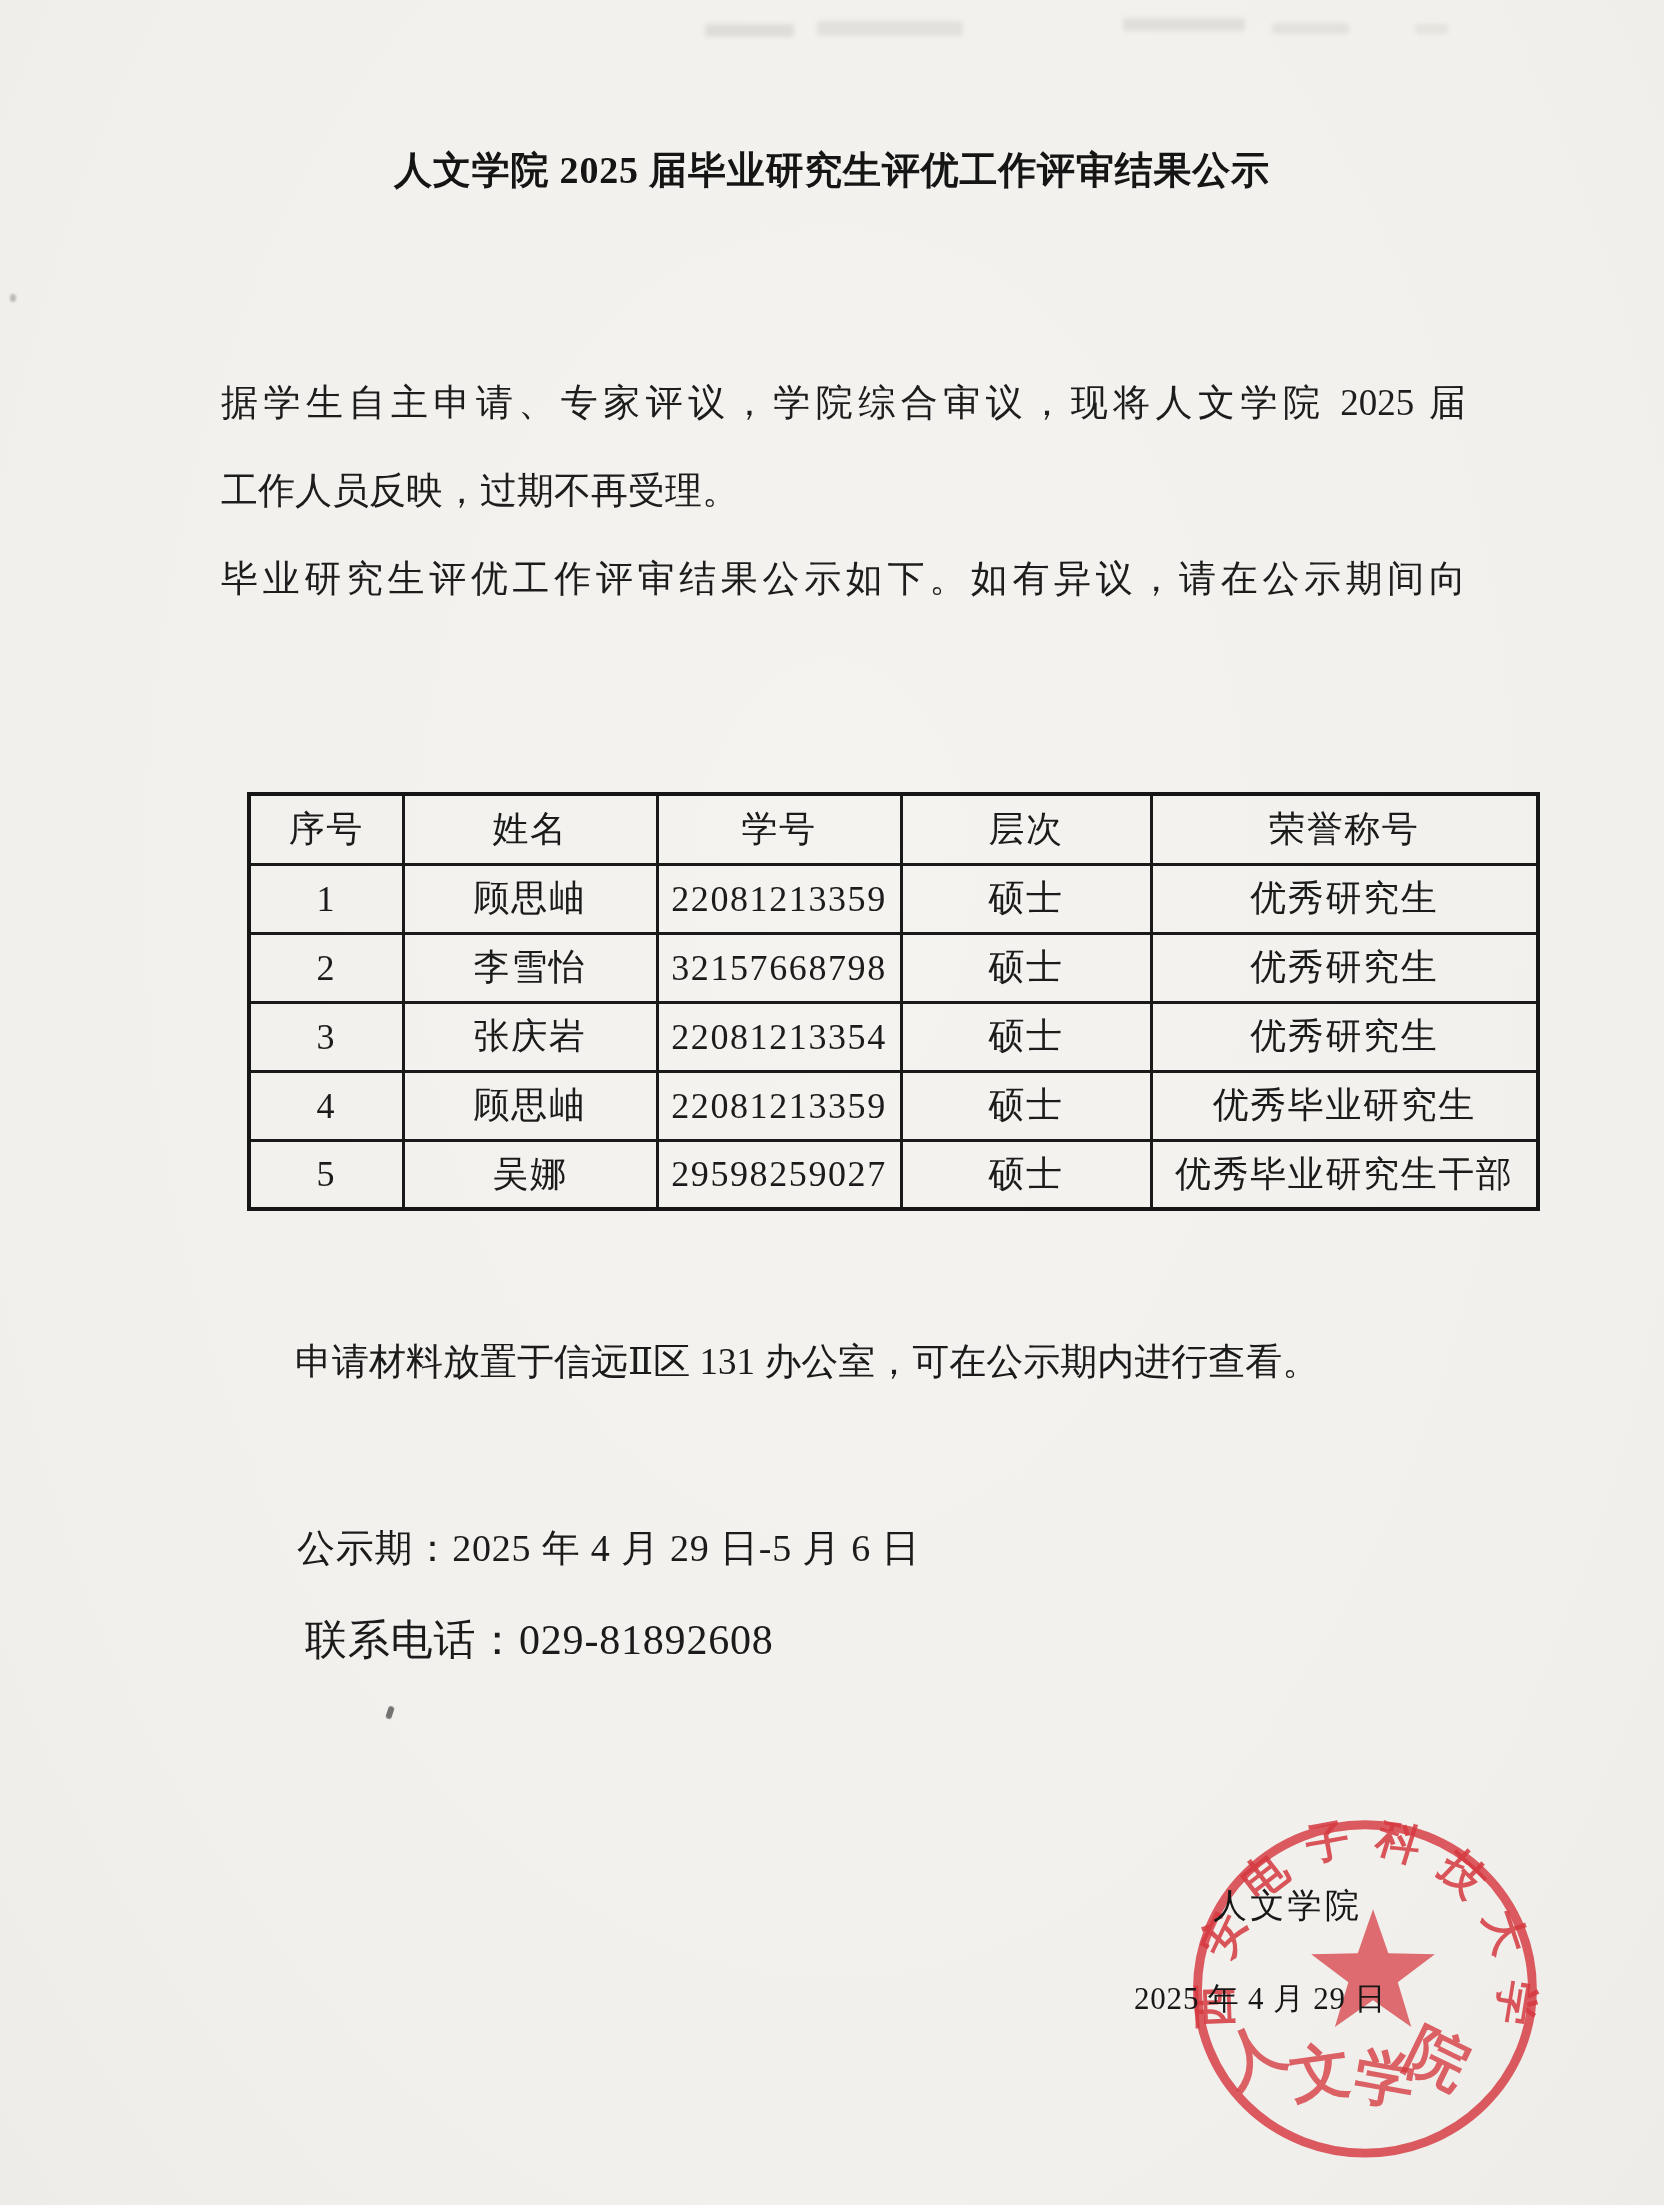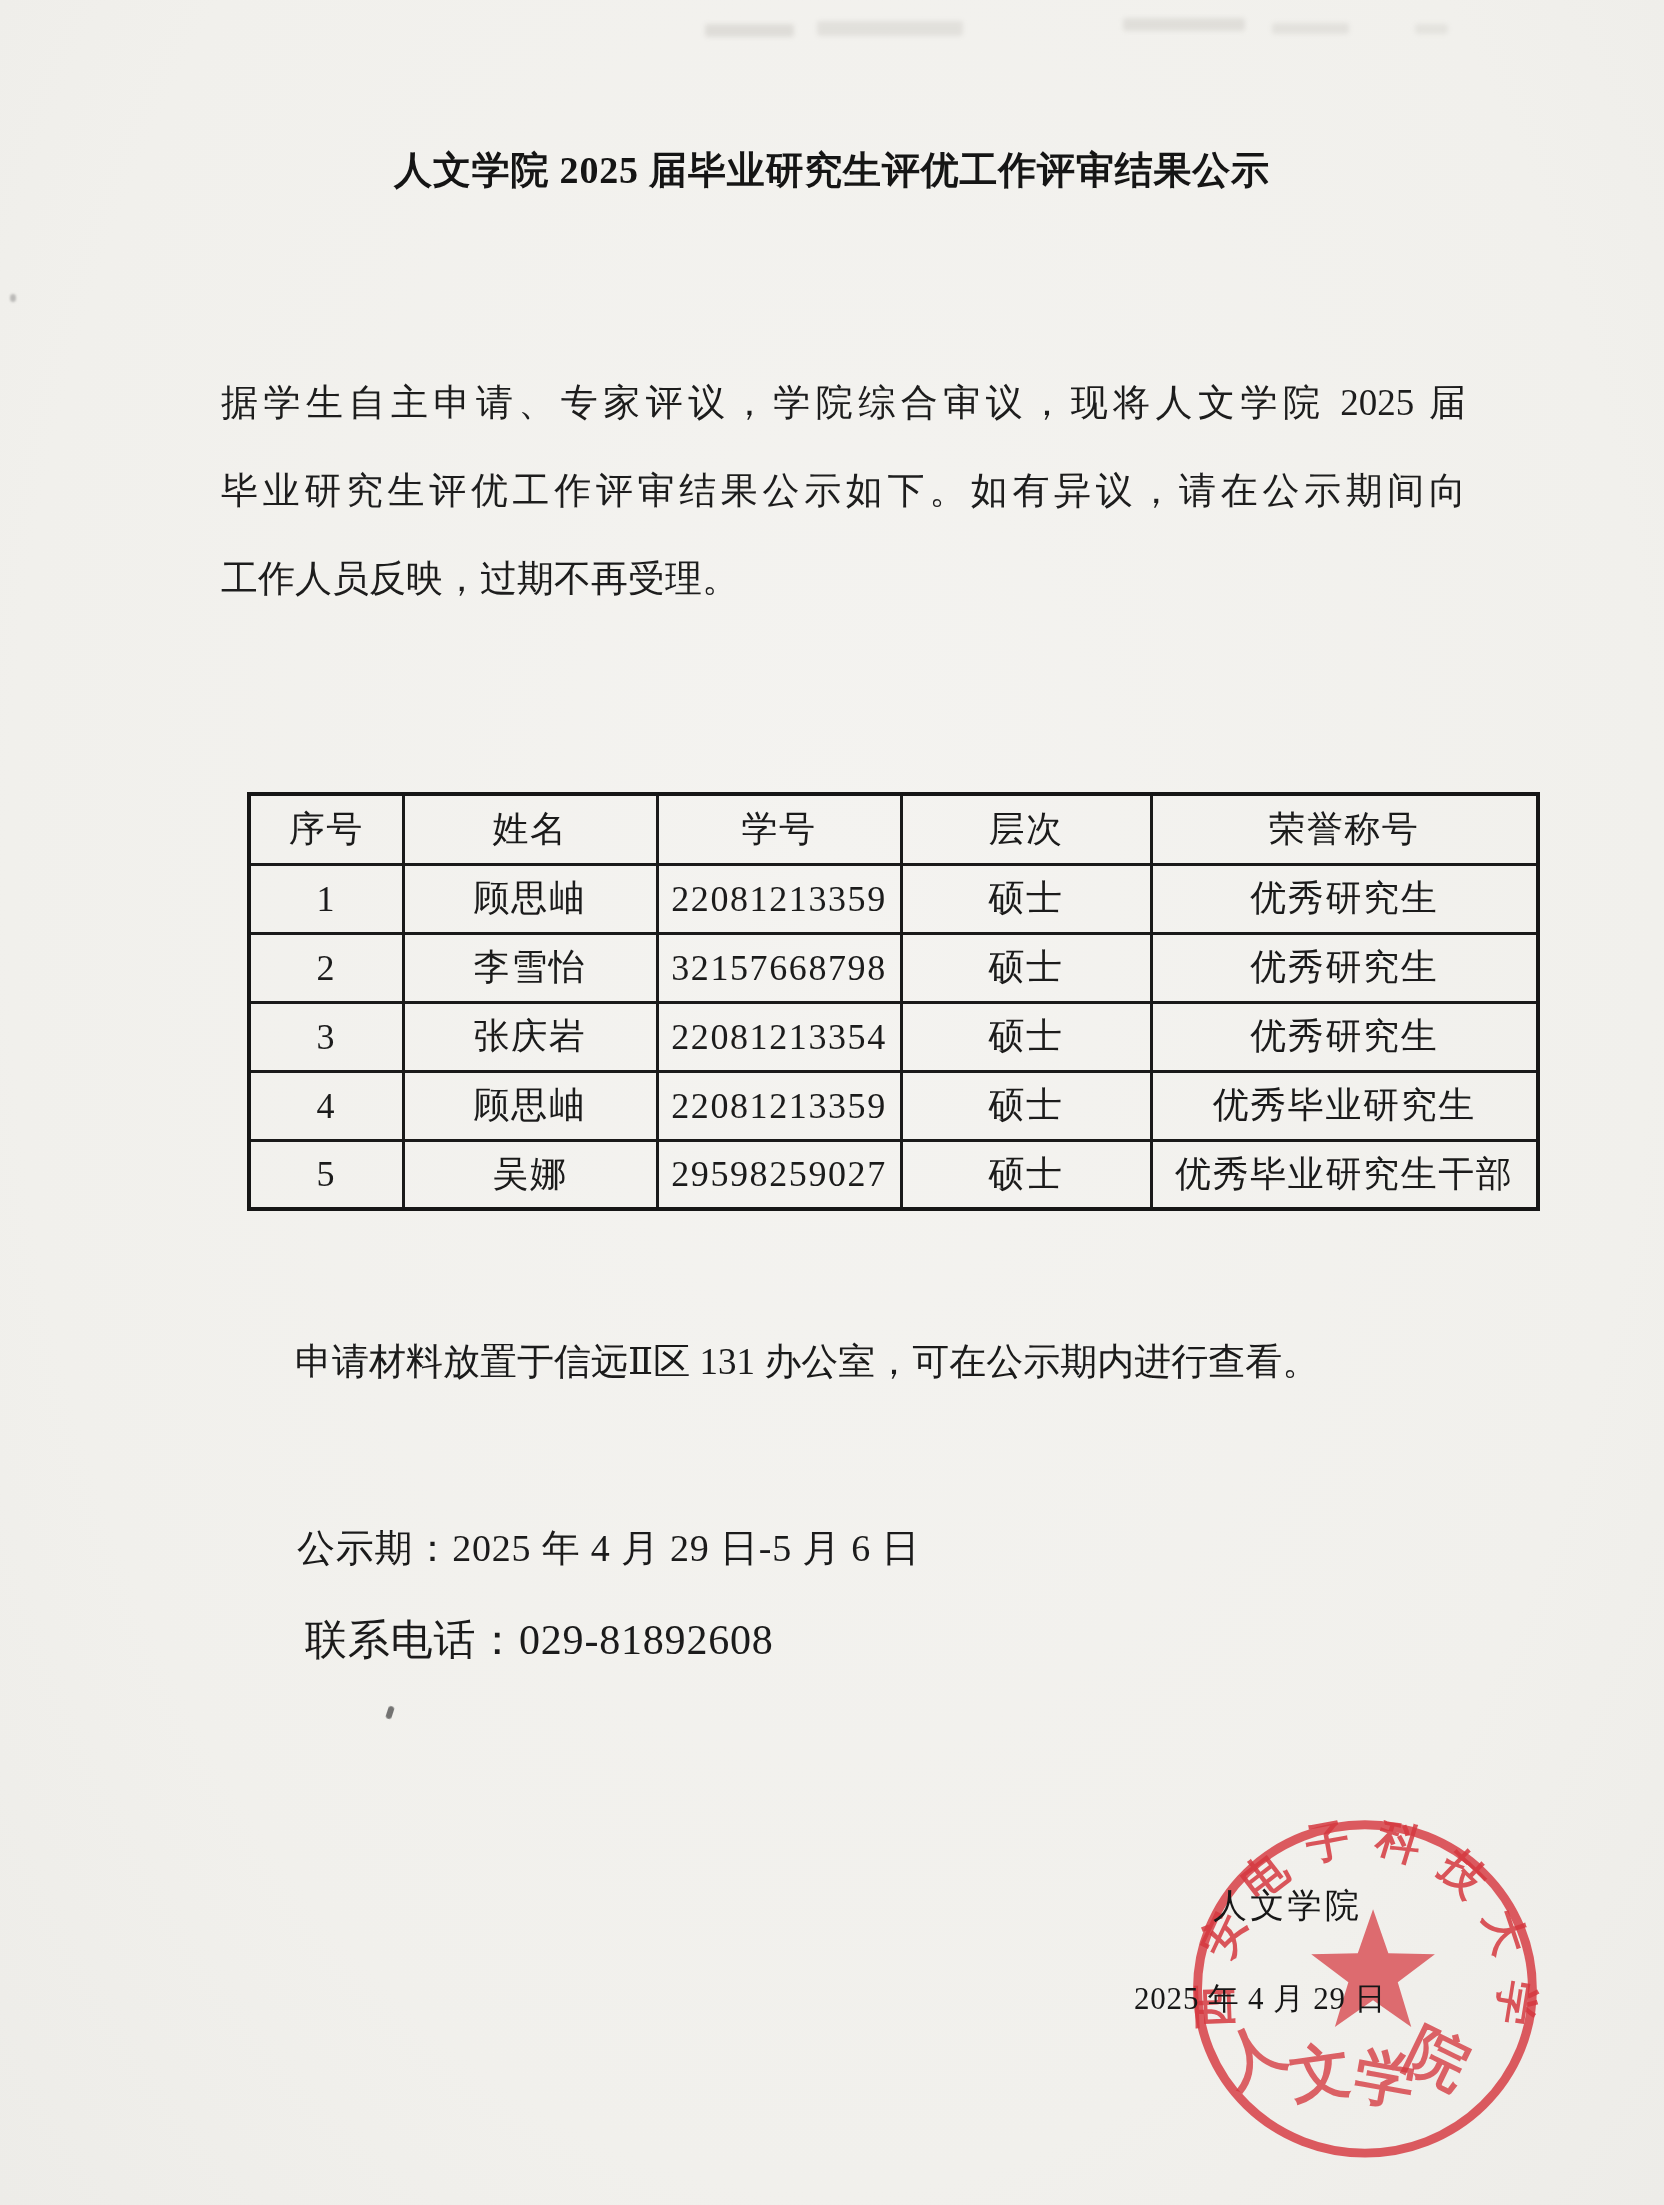--- a/index.html
+++ b/index.html
@@ -93,22 +93,22 @@
   <span class="artifact a3"></span>
   <span class="artifact a4"></span>
   <span class="artifact a5"></span>
   <span class="speck1"></span>
   <span class="speck2"></span>
 
   <h1 class="doc-title">人文学院 2025 届毕业研究生评优工作评审结果公示</h1>
 
   <div class="intro">
     <div class="line just">据学生自主申请、专家评议，学院综合审议，现将人文学院 2025 届</div>
+    <div class="line">工作人员反映，过期不再受理。</div>
     <div class="line just">毕业研究生评优工作评审结果公示如下。如有异议，请在公示期间向</div>
-    <div class="line">工作人员反映，过期不再受理。</div>
   </div>
 
   <table class="results-table">
     <colgroup>
       <col class="col-no">
         <col class="col-name">
         <col class="col-id">
         <col class="col-level">
         <col class="col-honor">
     </colgroup>

